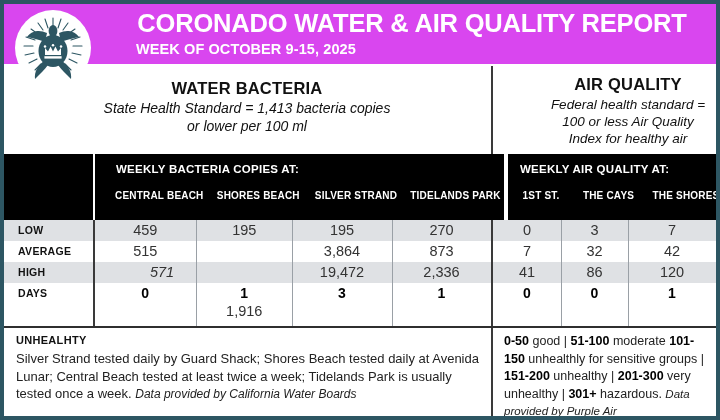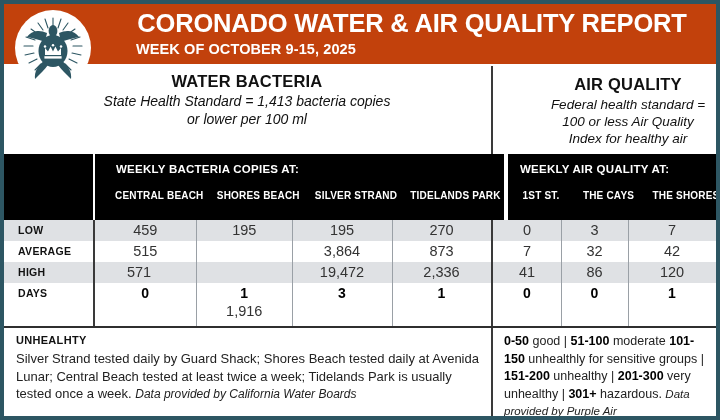--- a/index.html
+++ b/index.html
@@ -22,21 +22,21 @@
     border: 4px solid #2d5663;
     overflow: hidden;
   }
 
   
   #header {
     position: absolute;
     left: 0; top: 0;
     width: 712px;
     height: 60px;
-    background: #c2410c;
+    background: #d946ef;
     box-sizing: border-box;
   }
   #logo {
     position: absolute;
     left: 10px;
     top: 5px;
     width: 78px;
     height: 78px;
   }
   #logo svg { display: block; }
@@ -73,21 +73,21 @@
     top: 60px;
     width: 712px;
     height: 90px;
   }
   .sec-title-wrap {
     position: absolute;
     top: 0;
     text-align: center;
     box-sizing: border-box;
   }
-  #water-title-wrap { left: 0;   width: 486px; padding-top: 7px; }
+  #water-title-wrap { left: 0;   width: 486px; padding-top: 14px; }
   #air-title-wrap   { left: 490px; width: 268px; padding-top: 10px; }
 
   .sec-h {
     font-size: 16.5px;
     font-weight: bold;
     color: #111111;
     letter-spacing: 0.2px;
     line-height: 20px;
   }
   .sec-sub {
@@ -401,21 +401,21 @@
         <div class="rowlabel">AVERAGE</div>
         <div class="cell" style="left: 96.25px; width: 90px;">515</div>
         <div class="cell" style="left: 293px; width: 90px;">3,864</div>
         <div class="cell" style="left: 392.5px; width: 90px;">873</div>
         <div class="cell" style="left: 478px; width: 90px;">7</div>
         <div class="cell" style="left: 545.5px; width: 90px;">32</div>
         <div class="cell" style="left: 623px; width: 90px;">42</div>
       </div>
       <div class="drow odd" style="top: 42px;">
         <div class="rowlabel">HIGH</div>
-        <div class="cell" style="left: 90px; width: 90px;">571</div>
+        <div class="cell" style="left: 113px; width: 90px; font-style: italic;">571</div>
         <div class="cell" style="left: 195.25px; width: 90px; margin-top: 39px;">1,916</div>
         <div class="cell" style="left: 293px; width: 90px;">19,472</div>
         <div class="cell" style="left: 392.5px; width: 90px;">2,336</div>
         <div class="cell" style="left: 478px; width: 90px;">41</div>
         <div class="cell" style="left: 545.5px; width: 90px;">86</div>
         <div class="cell" style="left: 623px; width: 90px;">120</div>
       </div>
       <div class="drow even bold-row" style="top: 63px;">
         <div class="rowlabel">DAYS</div>
         <div class="cell" style="left: 96.25px; width: 90px;">0</div>

